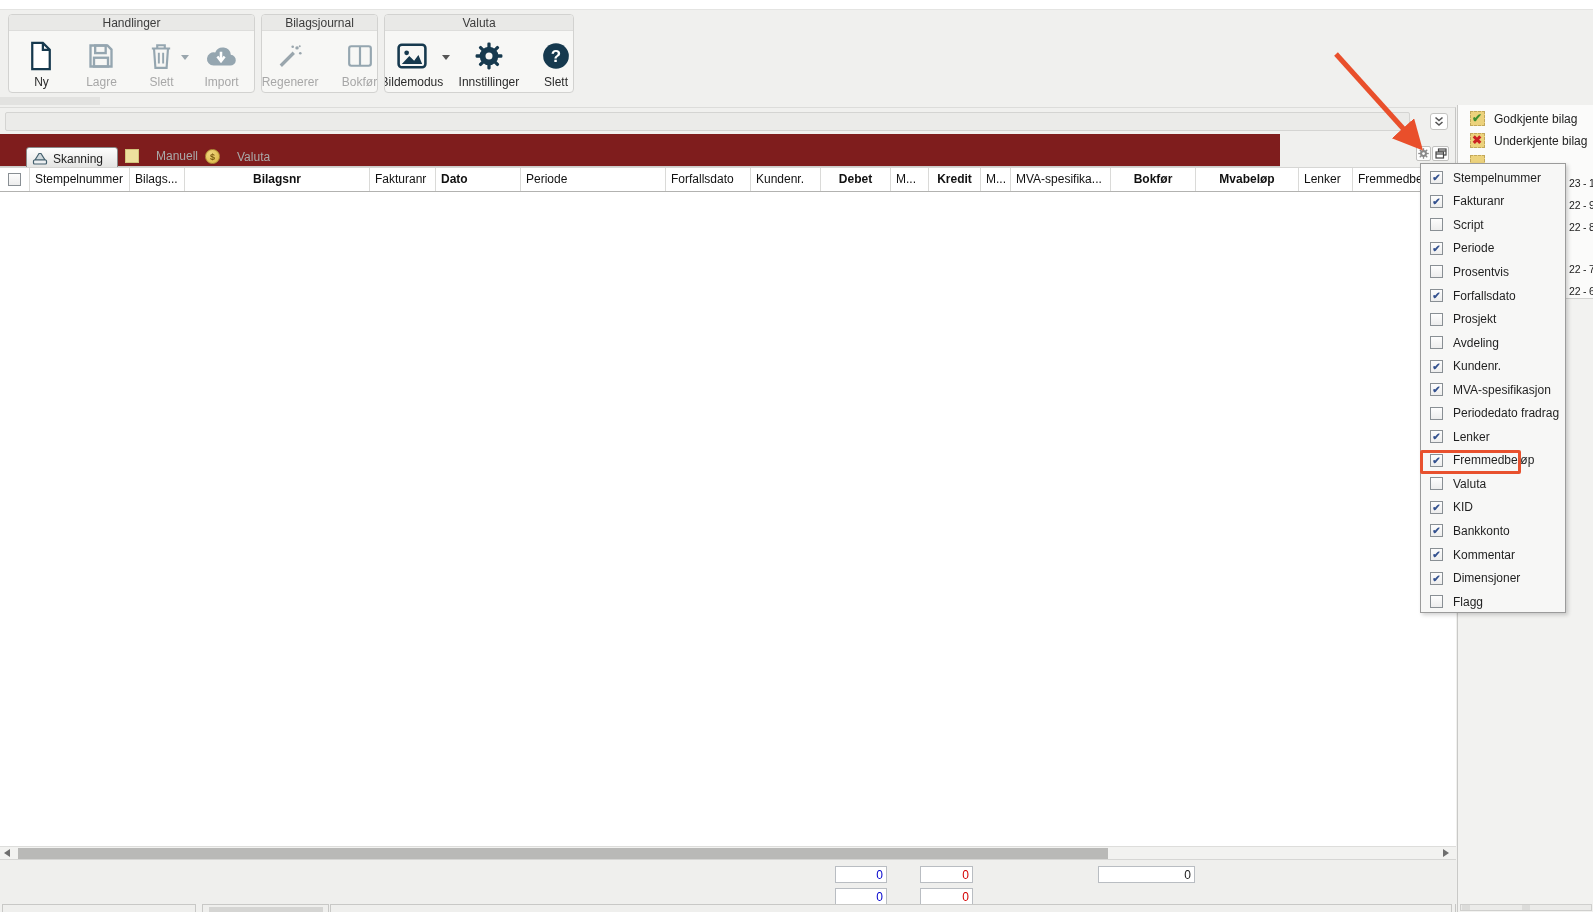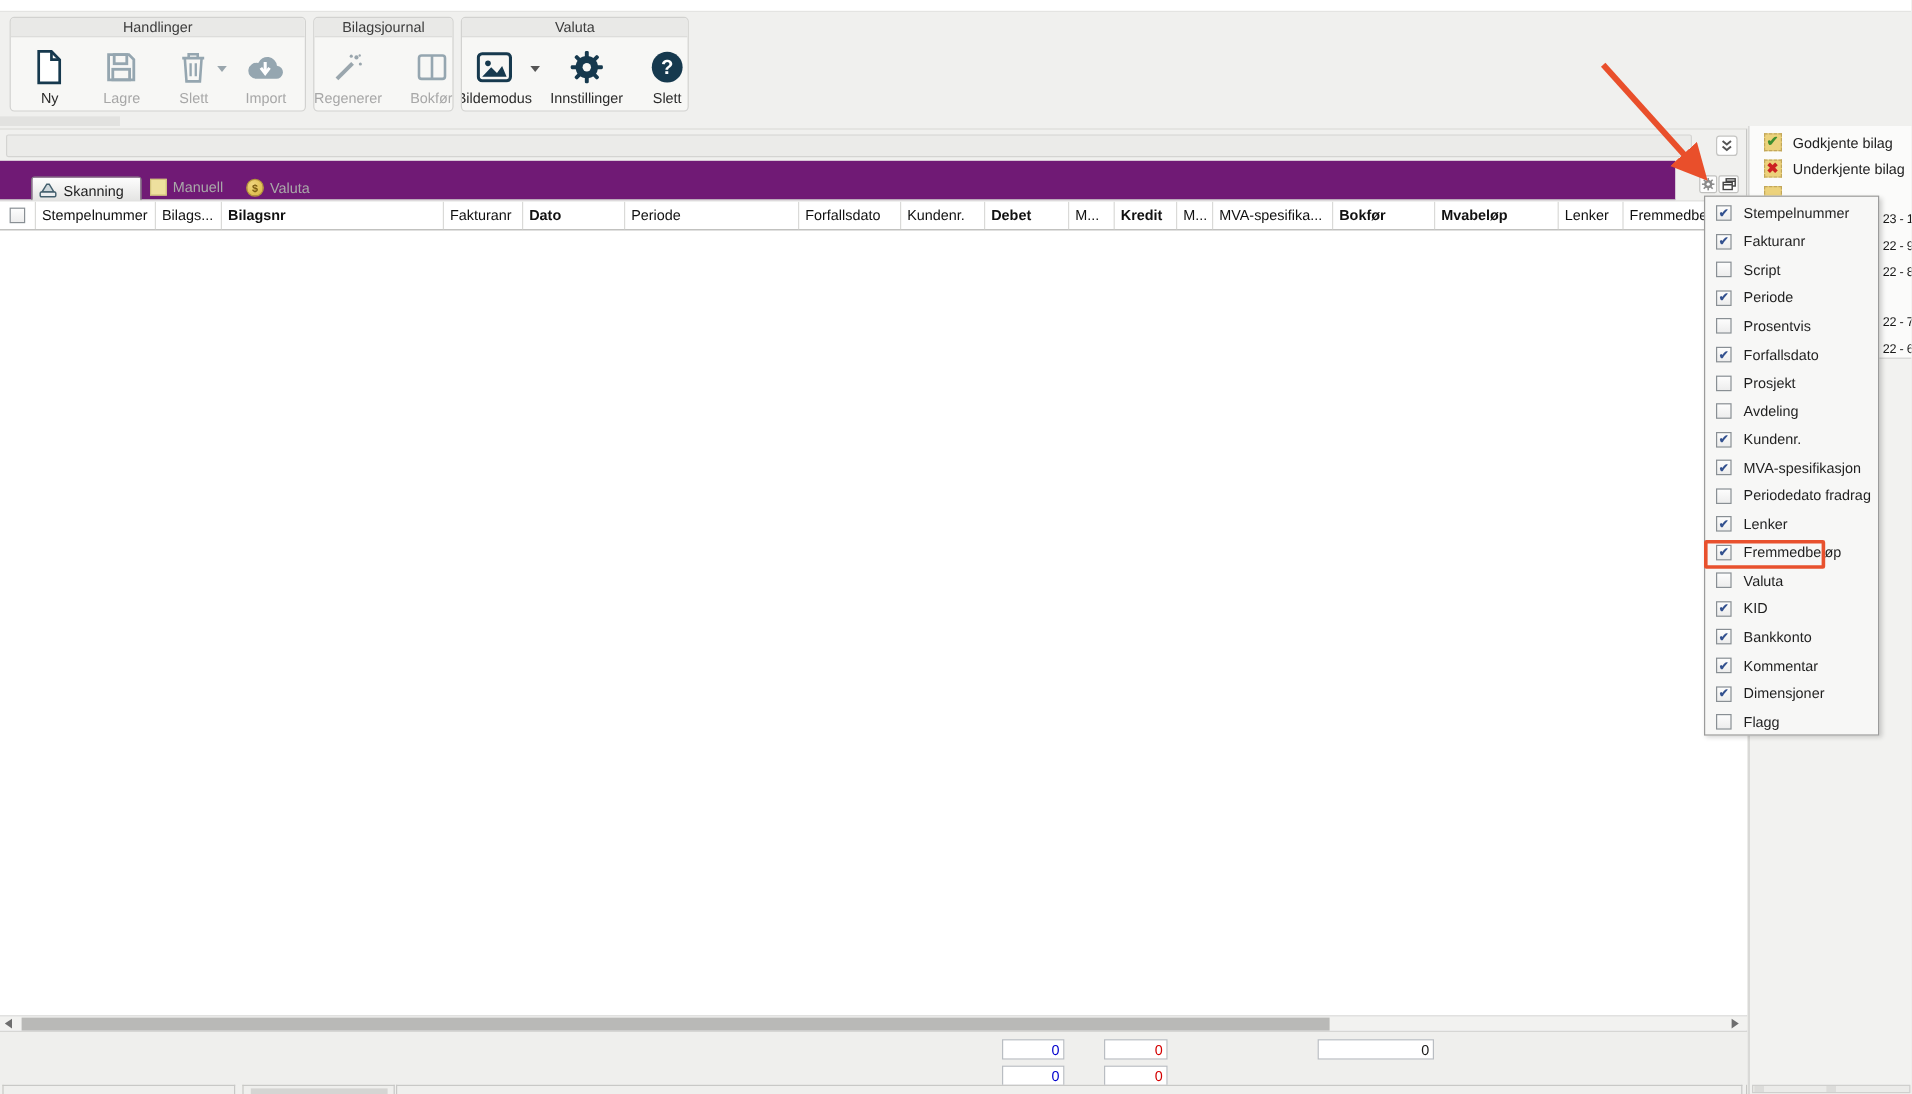--- a/index.html
+++ b/index.html
@@ -19,39 +19,39 @@
   .tbtn.disabled .tlbl { color:#a7a7a7; }
   .caret { position:absolute; right:-11px; top:16px; width:0; height:0; border-left:4px solid transparent; border-right:4px solid transparent; border-top:5px solid #555; }
   .tbtn.disabled .caret { border-top-color:#9aa6ad; }
   .sub-strip { position:absolute; left:0; top:97px; width:100px; height:8px; background:#e2e2e0; }
 
   
   .main { position:absolute; left:0; top:107px; width:1456px; height:805px; background:#f0f0ee; border-top:1px solid #dcdcda; border-right:1px solid #c6c6c4; }
   .filter-bar { position:absolute; left:5px; top:4px; width:1405px; height:19px; background:#ebebe9; border:1px solid #d4d4d2; border-radius:2px; }
   .chevron-btn { position:absolute; left:1430px; top:5px; width:18px; height:17px; background:#ffffff; border:1px solid #c4c4c2; border-radius:3px; display:flex; align-items:center; justify-content:center; cursor:pointer; }
 
-  .tab-row { position:absolute; left:0; top:26px; width:1396px; height:33px; background:#701a75; border-bottom:1px solid #cdcdcb; }
+  .tab-row { position:absolute; left:0; top:26px; width:1280px; height:33px; background:#7f1d1d; border-bottom:1px solid #cdcdcb; }
   .tab { position:absolute; display:flex; align-items:center; gap:5px; cursor:pointer; }
   .tab-skanning { left:26px; top:13px; width:92px; height:23px; border:1px solid #8a8a8a; border-radius:3px; background:linear-gradient(#fdfdfd,#e2e2e0); padding-left:5px; }
   .tab-manuell { left:125px; top:15px; }
   .tab-valuta { left:205px; top:15px; }
   .tab .tab-lbl { color:#1c1c1c; }
-  .tab.inactive .tab-lbl { color:#a9a9a9; }
+  .tab.inactive .tab-lbl { color:#a9a9a9;margin-left:12px; }
   .note-sq { width:14px; height:14px; background:#eee09e; border:1px solid #d2c47c; display:inline-block; }
   .coin { width:15px; height:15px; background:radial-gradient(circle at 35% 30%, #f0d67e, #d9b53f); border:1px solid #b3963a; border-radius:50%; color:#7a5b10; font-size:9px; font-weight:bold; text-align:center; line-height:14px; display:inline-block; }
 
   .grid-settings { position:absolute; top:38px; width:15px; height:15px; background:#fdfdfd; border:1px solid #c0c0be; border-radius:2px; display:flex; align-items:center; justify-content:center; cursor:pointer; }
   .btn-colgear { left:1416px; }
   .btn-restore { left:1432px; width:17px; }
 
   .grid { position:absolute; left:0; top:59px; width:1456px; height:679px; background:#ffffff; border-top:1px solid #d6d6d4; }
   .grid-header { display:flex; height:24px; border-bottom:1px solid #b2b2b0; background:#ffffff; overflow:hidden; }
   .hcell { flex:none; height:24px; line-height:23px; padding:0 5px; border-right:1px solid #dadad8; color:#111; font-size:12px; white-space:nowrap; overflow:hidden; cursor:pointer; }
   .hcell.bold { font-weight:bold; }
-  .hcell.right { text-align:left; }
+  .hcell.right { text-align:center; }
   .hcell-cb { flex:none; width:30px; border-right:1px solid #dadad8; display:flex; align-items:center; justify-content:center; }
 
   
   .cb { width:13px; height:13px; background:linear-gradient(#fdfdfd,#ededed); border:1px solid #898f94; display:inline-flex; align-items:center; justify-content:center; font-size:10px; color:transparent; flex:none; }
   .cb.checked { color:#33518f; }
   .cb.checked::after { content:"✔"; font-weight:bold; }
 
   
   .hscroll { position:absolute; left:0; top:738px; width:1456px; height:13px; background:#f2f2f0; border-top:1px solid #dddddb; }
   .hs-arrow { position:absolute; top:2px; width:0; height:0; border-top:4px solid transparent; border-bottom:4px solid transparent; cursor:pointer; }

